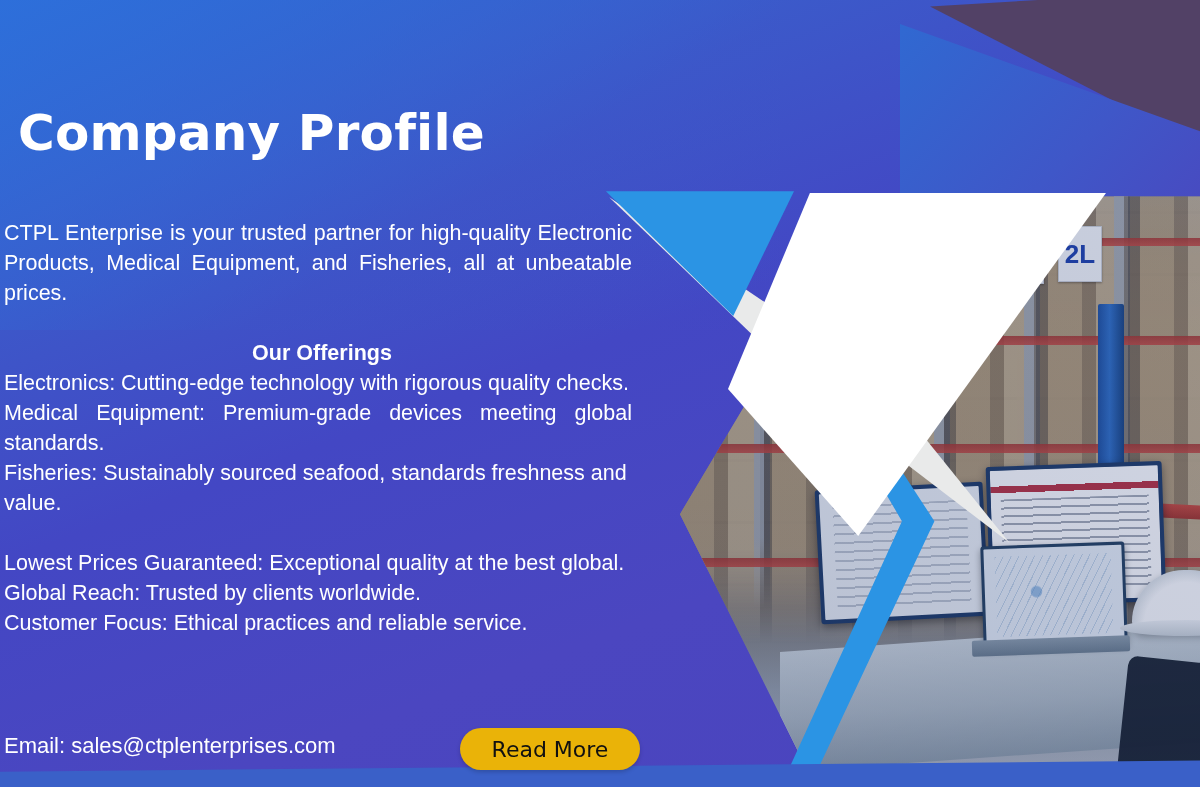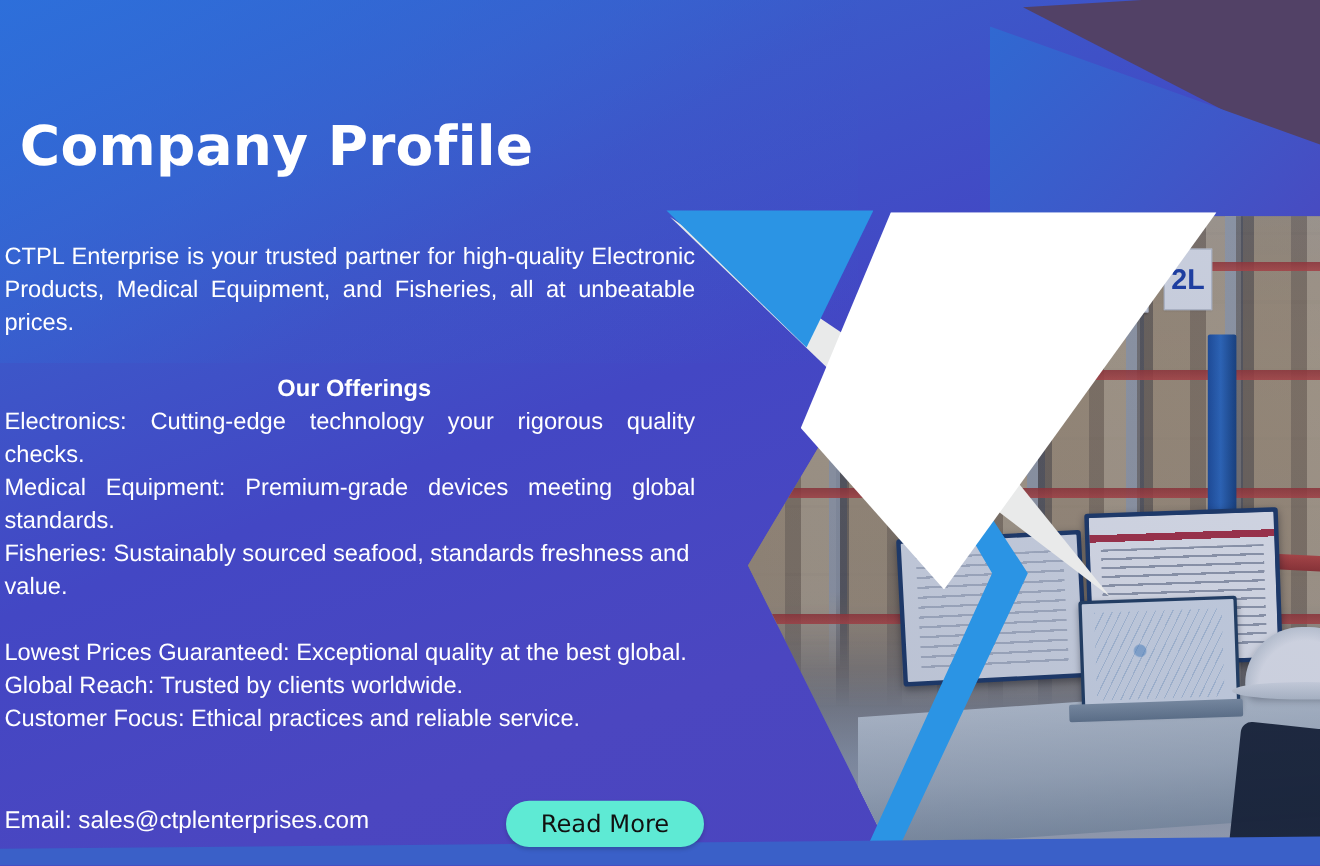--- a/index.html
+++ b/index.html
@@ -209,21 +209,21 @@
   .gap{height:30px;}
   .heading{font-weight:bold;margin:0;text-align:center;}
   .line{margin:0;text-align:left;}
 
   .email{
     position:absolute;left:4px;top:733px;
     color:#ffffff;font-size:22px;
   }
   .read-more{
     position:absolute;left:460px;top:728px;width:180px;height:42px;
-    background:#5eead4;border:none;border-radius:21px;
+    background:#eab308;border:none;border-radius:21px;
     color:#111111;font-size:22px;font-family:"DejaVu Sans","Liberation Sans",sans-serif;
     cursor:pointer;box-shadow:0 2px 4px rgba(0,0,0,.18);
     display:flex;align-items:center;justify-content:center;
   }
 </style>
 </head>
 <body>
 
 <div id="stage">
 
@@ -278,21 +278,21 @@
   <div class="content">
 
     <div class="title">Company Profile</div>
 
     <div class="body">
       <p class="para">CTPL Enterprise is your trusted partner for high-quality Electronic Products, Medical Equipment, and Fisheries, all at unbeatable prices.</p>
 
       <div class="gap"></div>
 
       <p class="heading">Our Offerings</p>
-      <p class="para">Electronics: Cutting-edge technology your rigorous quality checks.</p>
+      <p class="para">Electronics: Cutting-edge technology with rigorous quality checks.</p>
       <p class="para">Medical Equipment: Premium-grade devices meeting global standards.</p>
       <p class="line">Fisheries: Sustainably sourced seafood, standards freshness and value.</p>
 
       <div class="gap"></div>
 
       <p class="line">Lowest Prices Guaranteed: Exceptional quality at the best global.</p>
       <p class="line">Global Reach: Trusted by clients worldwide.</p>
       <p class="line">Customer Focus: Ethical practices and reliable service.</p>
     </div>
 

